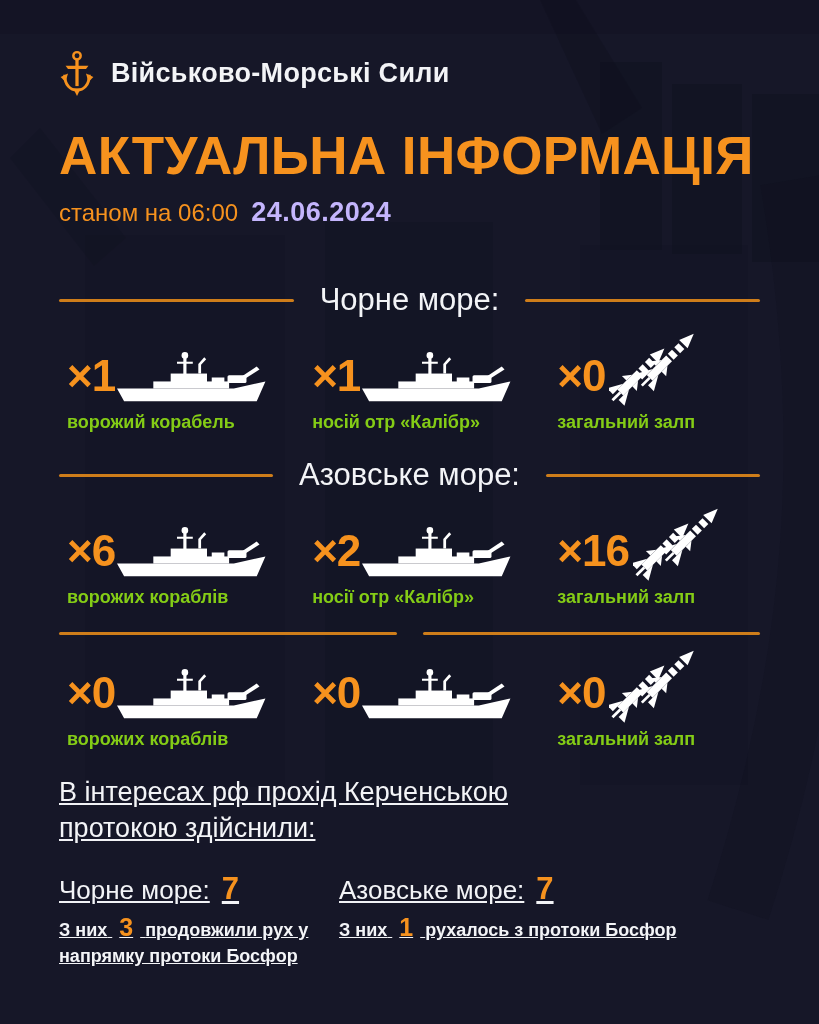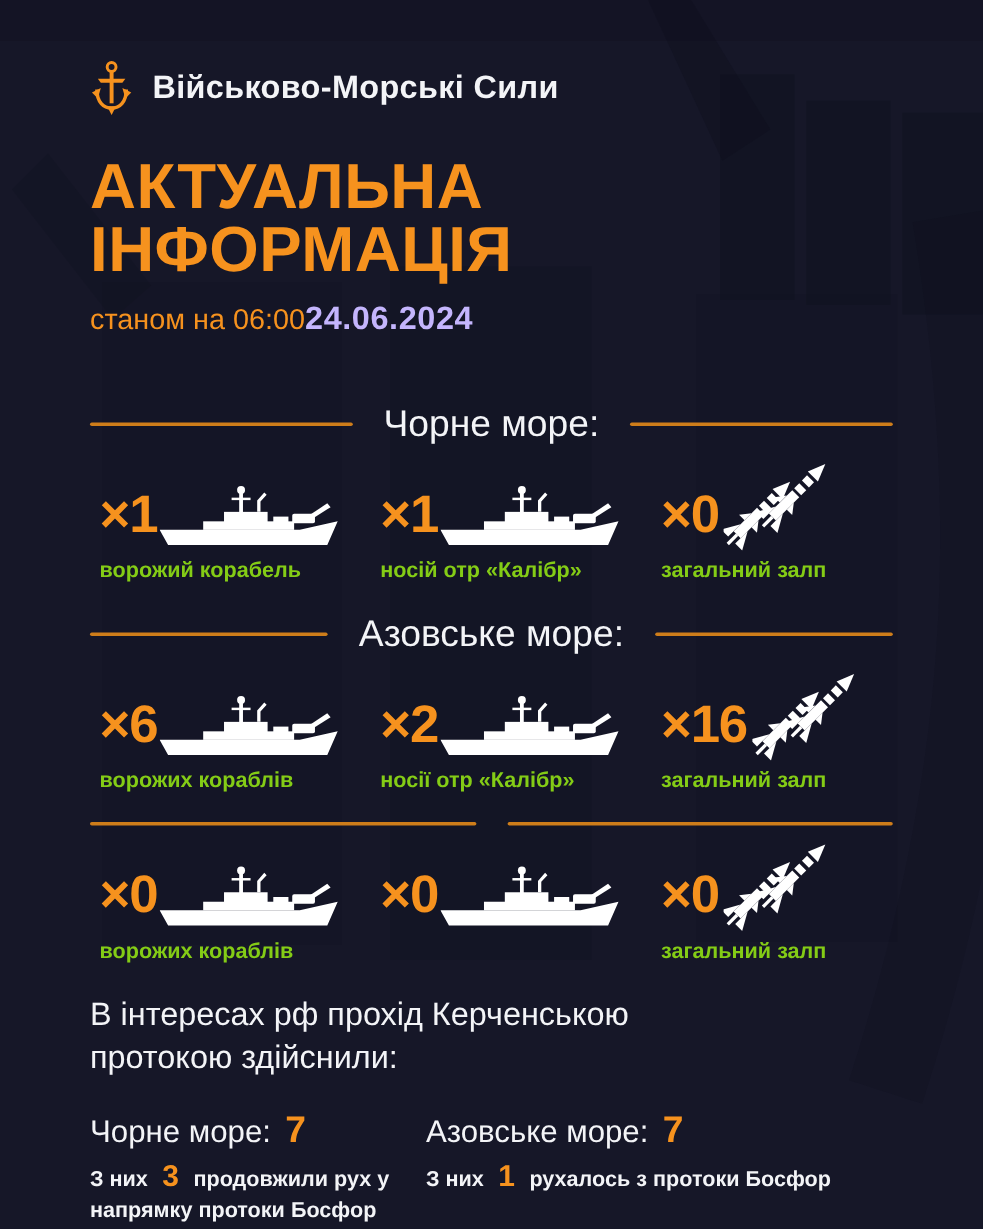--- a/index.html
+++ b/index.html
@@ -4,48 +4,48 @@
 <style>
   html,body{margin:0;padding:0;}
   body{
     width:819px;height:1024px;
     background:#161728;
     font-family:"Liberation Sans","DejaVu Sans",sans-serif;
     overflow:hidden;position:relative;
     color:#F2F3F6;
   }
   .watermark{position:absolute;inset:0;z-index:0;pointer-events:none;}
-  .page{position:relative;z-index:1;padding:0 75px;}
+  .page{position:relative;z-index:1;padding:0 59px;}
 
   
   .header{display:flex;align-items:center;gap:16px;padding-top:50px;}
   .anchor svg{display:block;}
   .org-name{font-size:27px;font-weight:700;letter-spacing:.3px;color:#F3F4F7;}
 
   
   .main-title{margin-top:33px;font-size:53px;font-weight:800;letter-spacing:.4px;color:#F6921E;line-height:1;}
-  .subtitle{margin-top:15px;display:flex;align-items:baseline;}
+  .subtitle{margin-top:15px;display:flex;align-items:baseline;gap:13px;}
   .as-of{font-size:24px;color:#F6921E;font-weight:400;}
   .date{font-size:27px;color:#c4b5fd;font-weight:700;letter-spacing:.5px;}
 
   
   .sections{margin-top:54px;}
   .section{margin-bottom:24px;}
   .section-header{display:flex;align-items:center;gap:26px;}
   .section-title{font-size:31px;font-weight:500;color:#F3F4F7;white-space:nowrap;}
   .hr{flex:1;height:3px;background:#CE7D1A;border-radius:2px;}
   .items{display:grid;grid-template-columns:1.05fr 1.05fr .9fr;column-gap:18px;margin-top:12px;padding:0 8px;}
   .figure{display:flex;align-items:flex-end;height:76px;}
   .count{font-size:44px;font-weight:700;color:#F6921E;line-height:1;margin:0 2px 8px 0;letter-spacing:-1px;}
   .ship-icon svg{display:block;width:150px;height:57px;}
   .missiles-icon svg{display:block;width:92px;height:78px;margin-left:2px;}
   .item-label{margin-top:6px;font-size:18px;font-weight:700;color:#84cc16;}
 
   
-  .kerch{}
+  .kerch{text-decoration:underline;}
   .kerch-heading{font-size:27px;font-weight:500;line-height:1.35;max-width:470px;color:#F3F4F7;}
   .kerch-cols{display:flex;margin-top:26px;}
   .kerch-col{min-width:262px;}
   .kerch-col + .kerch-col{margin-left:0;}
   .sea-row{display:flex;align-items:baseline;gap:12px;}
   .sea-name{font-size:26px;font-weight:500;color:#F3F4F7;}
   .sea-total{font-size:31px;font-weight:700;color:#F6921E;line-height:1;}
   .note{margin-top:9px;font-size:18px;font-weight:700;line-height:1.45;color:#F3F4F7;}
   .note-left{max-width:280px;}
   .note-count{font-size:25px;font-weight:700;color:#F6921E;margin:0 7px;line-height:1;}

